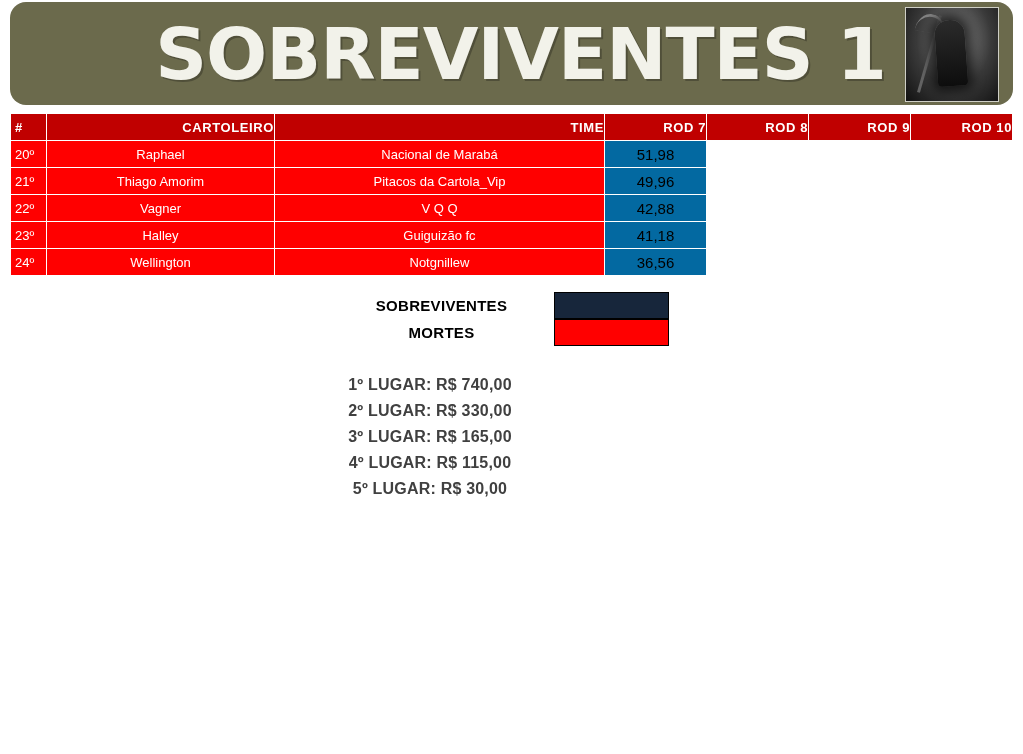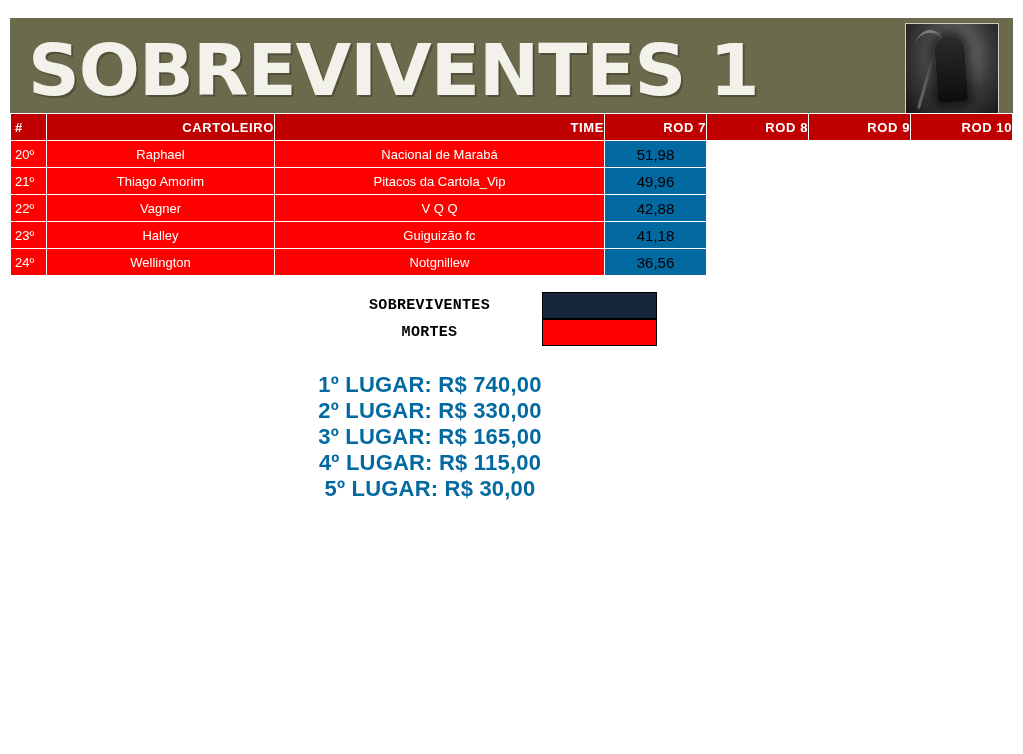--- a/index.html
+++ b/index.html
@@ -12,27 +12,28 @@
     height: 754px;
     position: relative;
     font-family: "Liberation Sans", sans-serif;
     overflow: hidden;
   }
 
   
   .banner {
     position: absolute;
     left: 10px;
-    top: 18px;
+    top: 2px;
     width: 1003px;
     height: 103px;
     background: #6b6a4c;
     display: flex;
     align-items: center;
-    justify-content: flex-start;
+    justify-content: center;
+    border-radius: 16px;
   }
   .banner-title {
     font-family: "DejaVu Sans", sans-serif;
     font-weight: bold;
     font-size: 72px;
     line-height: 72px;
     letter-spacing: -1px;
     color: #f2f2ea;
     padding-left: 18px;
     text-shadow: 2px 2px 0 rgba(0,0,0,0.25);
@@ -135,24 +136,23 @@
     font-weight: normal;
     font-size: 15px;
   }
   tbody tr td.empty {
     background: #ffffff;
   }
 
   
   .legend {
     position: absolute;
-    left: 332px;
+    left: 344px;
     top: 293px;
     width: 380px;
-    font-family: Liberation Mono, monospace;
   }
   .legend-row {
     display: flex;
     align-items: center;
     height: 25px;
     margin-bottom: 2px;
   }
   .legend-label {
     width: 195px;
     text-align: center;
@@ -173,22 +173,22 @@
   
   .prizes {
     position: absolute;
     left: 300px;
     top: 372px;
     width: 260px;
     text-align: center;
   }
   .prize-line {
     font-weight: bold;
-    font-size: 22px;
-    color: #0369a1;
+    font-size: 16px;
+    color: #404040;
     line-height: 26px;
     letter-spacing: .2px;
     white-space: nowrap;
   }
 </style>
 </head>
 <body>
 
 <div class="banner">
   <div class="banner-title">SOBREVIVENTES 1</div>

